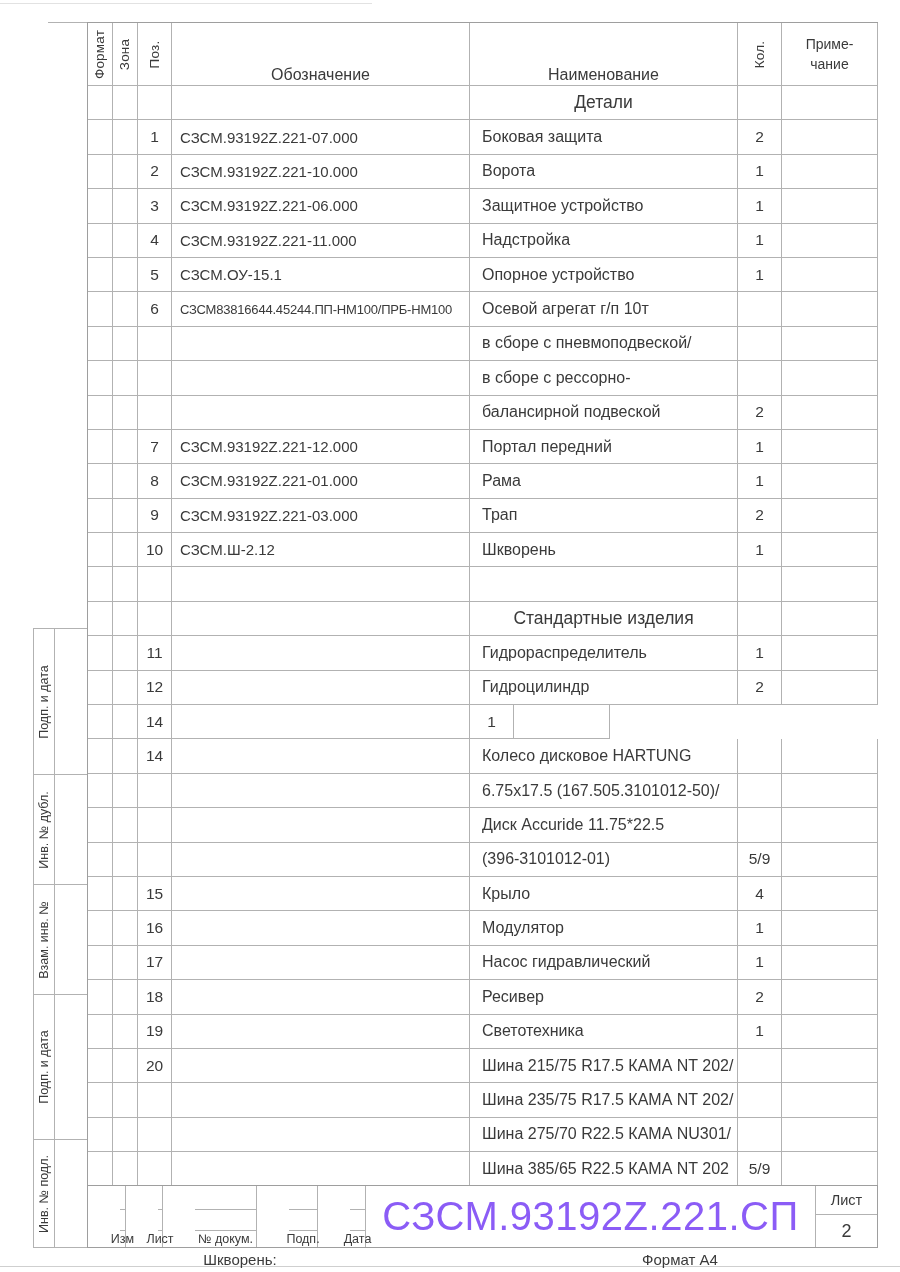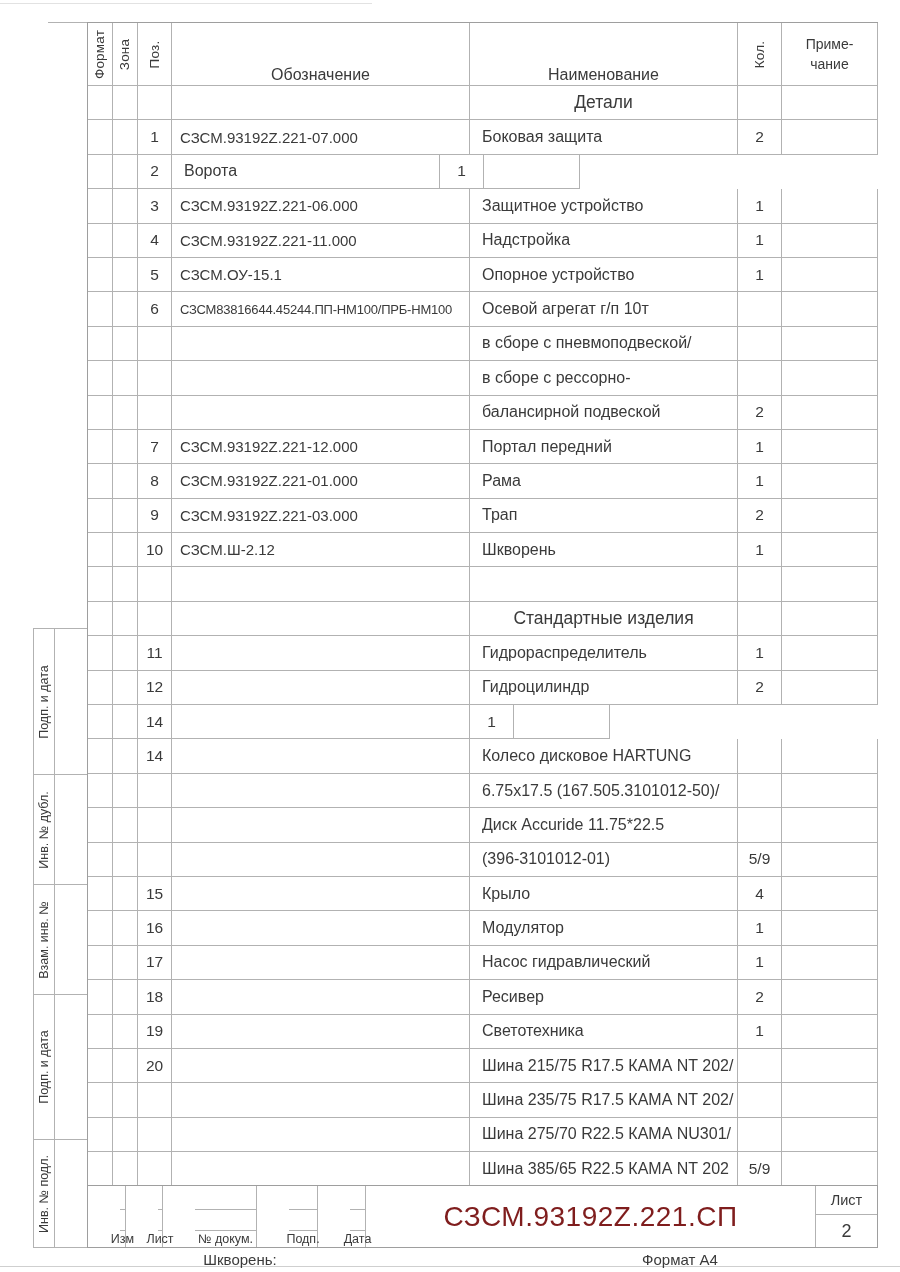--- a/index.html
+++ b/index.html
@@ -72,21 +72,21 @@
   .tb-cell{
     border-right:1px solid var(--line);
     border-bottom:1px solid var(--line);
     display:flex;align-items:center;justify-content:center;
     font-size:12.5px;white-space:nowrap;overflow:visible;margin-left:32px;
   }
   .tb-cell.last-row{border-bottom:none;}
   .tb-title{
     width:450px;display:flex;align-items:center;justify-content:center;
     border-right:1px solid var(--line);
-    font-size:28px;letter-spacing:0.5px;color:#7f1d1d;white-space:nowrap;
+    font-size:40px;letter-spacing:0.5px;color:#8b5cf6;white-space:nowrap;
   }
   .tb-sheet{width:61px;display:flex;flex-direction:column;}
   .tb-sheet-label{height:29px;border-bottom:1px solid var(--line);display:flex;align-items:center;justify-content:center;font-size:14.5px;}
   .tb-sheet-num{flex:1;display:flex;align-items:center;justify-content:center;font-size:18px;}
 
   
   .footer-copy{position:absolute;left:150px;top:1251px;width:180px;text-align:center;font-size:15px;}
   .footer-format{position:absolute;left:590px;top:1251px;width:180px;text-align:center;font-size:15px;}
 </style>
 </head>
@@ -172,20 +172,21 @@
         <div class="tcell c-pos">1</div>
         <div class="tcell c-designation">СЗСМ.93192Z.221-07.000</div>
         <div class="tcell c-name">Боковая защита</div>
         <div class="tcell c-qty">2</div>
         <div class="tcell c-note"></div>
       </div>
       <div class="trow">
         <div class="tcell c-format"></div>
         <div class="tcell c-zone"></div>
         <div class="tcell c-pos">2</div>
+        <div class="tcell c-designation">СЗСМ.93192Z.221-10.000</div>
         <div class="tcell c-name">Ворота</div>
         <div class="tcell c-qty">1</div>
         <div class="tcell c-note"></div>
       </div>
       <div class="trow">
         <div class="tcell c-format"></div>
         <div class="tcell c-zone"></div>
         <div class="tcell c-pos">3</div>
         <div class="tcell c-designation">СЗСМ.93192Z.221-06.000</div>
         <div class="tcell c-name">Защитное устройство</div>

